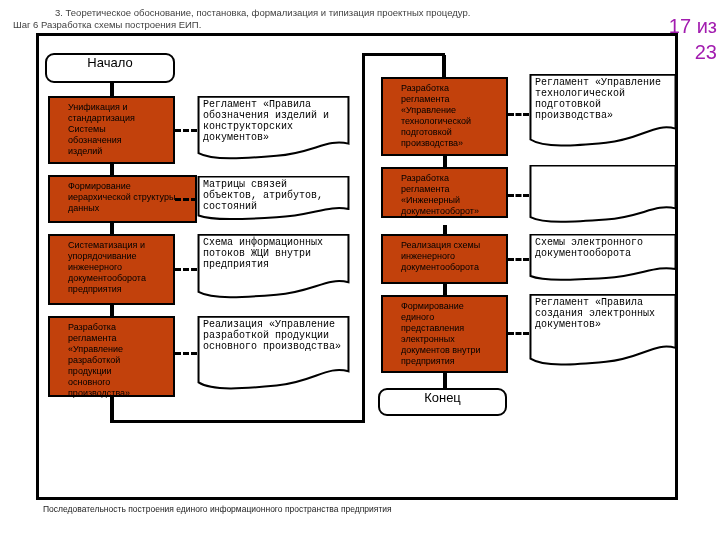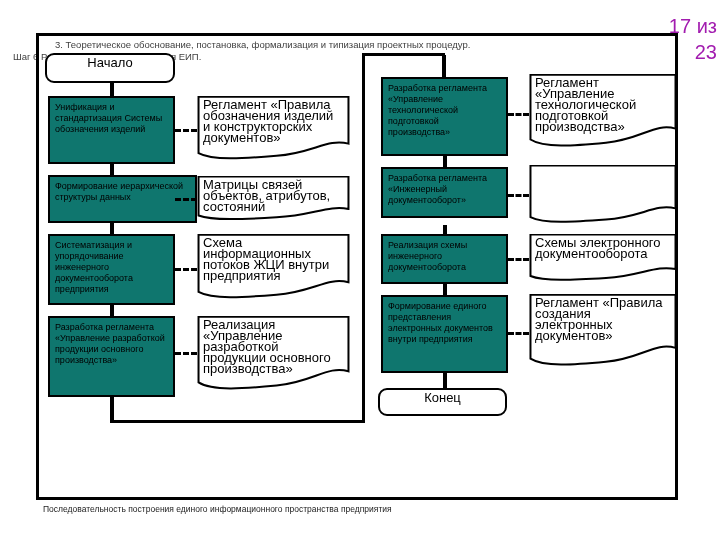--- a/index.html
+++ b/index.html
@@ -2,33 +2,33 @@
 <html><head>
 <meta charset="utf-8">
 <style>
   * { margin:0; padding:0; box-sizing:border-box; }
   html,body { background:#fff; }
   .slide {
     position:relative; width:720px; height:540px; background:#ffffff;
     font-family:"Liberation Sans", sans-serif; color:#000; overflow:hidden;
   }
   .title { position:absolute; left:0; top:7px; width:660px; font-size:9.5px;
-    line-height:12px; color:#3f3f3f;margin-top:32px; }
+    line-height:12px; color:#3f3f3f; }
   .title .l1 { padding-left:55px; }
   .title .l2 { padding-left:13px; }
   .pagenum { position:absolute; top:1px; right:3px; text-align:right;
     font-size:20px; line-height:26px; color:#a21caf;margin-top:12px; }
   .frame { position:absolute; left:36px; top:33px; width:642px; height:467px;
     border:3px solid #000; }
   .term { position:absolute; border:2.5px solid #000; border-radius:9px;
     background:#fff; display:flex; align-items:flex-start; justify-content:center;
     font-size:13px; }
-  .pbox { position:absolute; border:2px solid #000; background:#0f766e;
-    font-size:9px; line-height:11px; padding:4px 5px; }
-  .doc { position:absolute; font-size:13px; line-height:11px; }
+  .pbox { position:absolute; border:2px solid #000; background:#c2410c;
+    font-size:9px; line-height:11px; padding:4px 18px; }
+  .doc { position:absolute; font-size:10px; line-height:11px;font-family:Liberation Mono, monospace; }
   .doc svg { position:absolute; left:0; top:0; width:100%; height:100%; }
   .doc .txt { position:absolute; left:0; top:0; width:100%; padding:3px 6px; }
   .bar { position:absolute; background:#000; }
   .dash { position:absolute; height:0; border-top:3px dashed #000; }
   .caption { position:absolute; left:43px; top:504px; font-size:8.5px; color:#222; }
 </style>
 </head>
 <body>
 
 <div class="slide">

